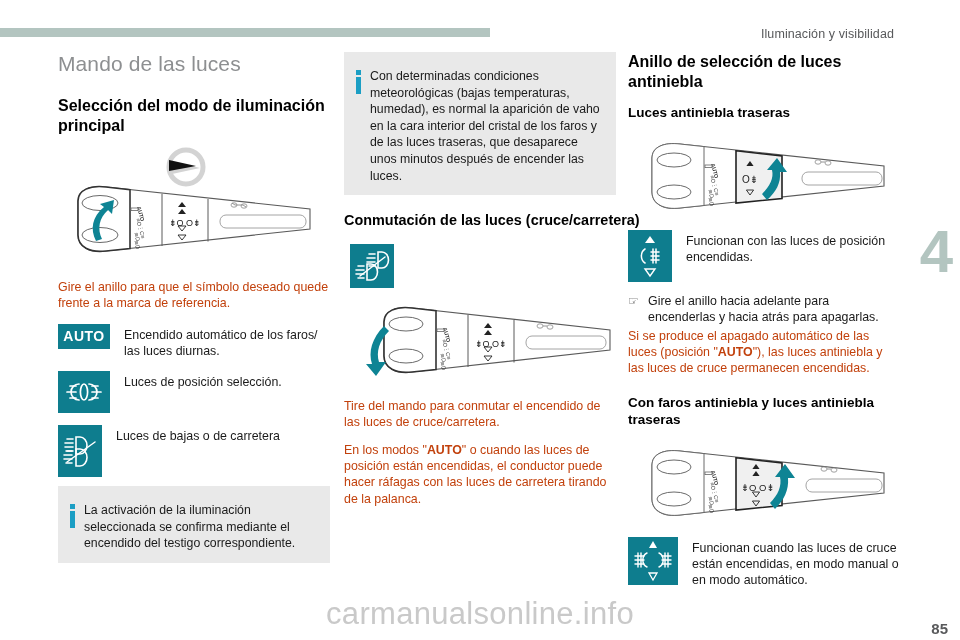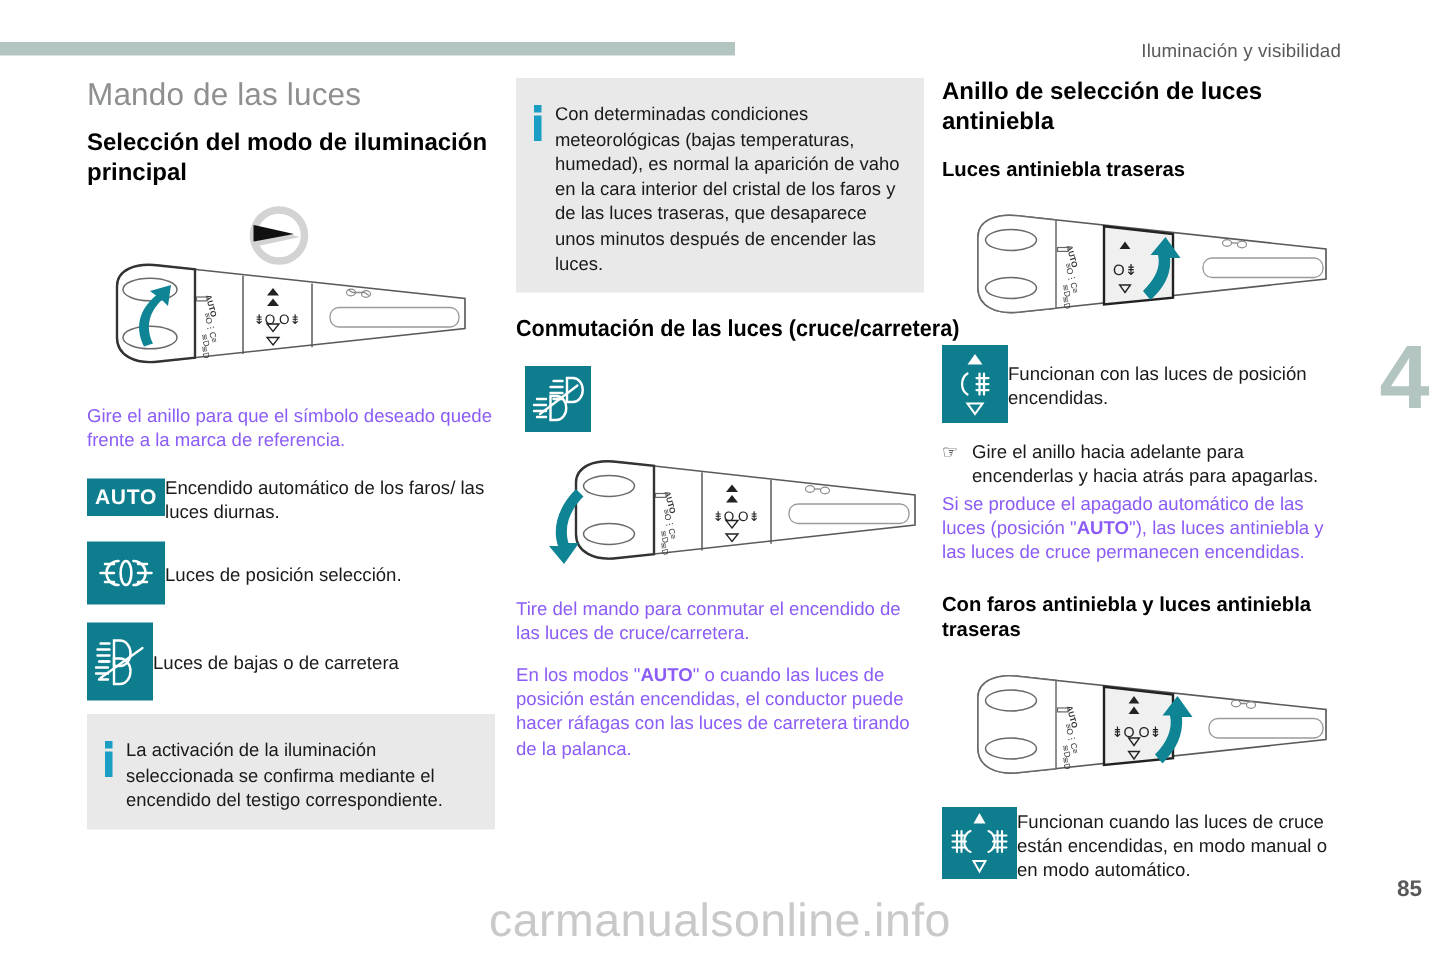--- a/index.html
+++ b/index.html
@@ -47,21 +47,21 @@
     font-weight: bold;
     color: #b3c5c0;
     line-height: 1;
     letter-spacing: -1px;
   }
 
   
   .page-number {
     position: absolute;
     right: 12px;
-    top: 584px;
+    top: 620px;
     font-size: 15px;
     font-weight: bold;
     color: #58595b;
   }
 
   
   .watermark {
     position: absolute;
     left: 0;
     top: 596px;
@@ -81,21 +81,21 @@
   }
   .col-1 { left: 58px; }
   .col-2 { left: 344px; }
   .col-3 { left: 628px; }
 
   
   .h1-section {
     font-size: 21px;
     font-weight: normal;
     color: #8d8f91;
-    margin-bottom: 10px;
+    margin-bottom: 20px;
     letter-spacing: .1px;
   }
   .h2-bold {
     font-size: 16px;
     font-weight: bold;
     color: #000;
     line-height: 1.22;
     margin-bottom: 10px;
   }
   .h2-cond {
@@ -112,21 +112,21 @@
   .h3-bold {
     font-size: 13.5px;
     font-weight: bold;
     color: #000;
     line-height: 1.25;
     margin-bottom: 6px;
   }
   p.body {
     font-size: 12.4px;
     line-height: 1.32;
-    color: #8b5cf6;
+    color: #c2410c;
     margin-bottom: 11px;
   }
   p.body b { font-weight: bold; }
 
   
   .note-box {
     background: #e9e9e9;
     padding: 16px 12px 11px 12px;
     display: flex;
     gap: 9px;
@@ -155,21 +155,22 @@
   }
   .note-text {
     font-size: 12.3px;
     line-height: 1.35;
     color: #1a1a1a;
   }
 
   
   .icon-row {
     display: flex;
-    align-items: center;
+    align-items: flex-start;
+    gap: 14px;
     margin-bottom: 9px;
     margin-top: 12px;
   }
   .icon-row .caption {
     font-size: 12.4px;
     line-height: 1.3;
     color: #1a1a1a;
     padding-top: 3px;
   }
   .tealbox {

